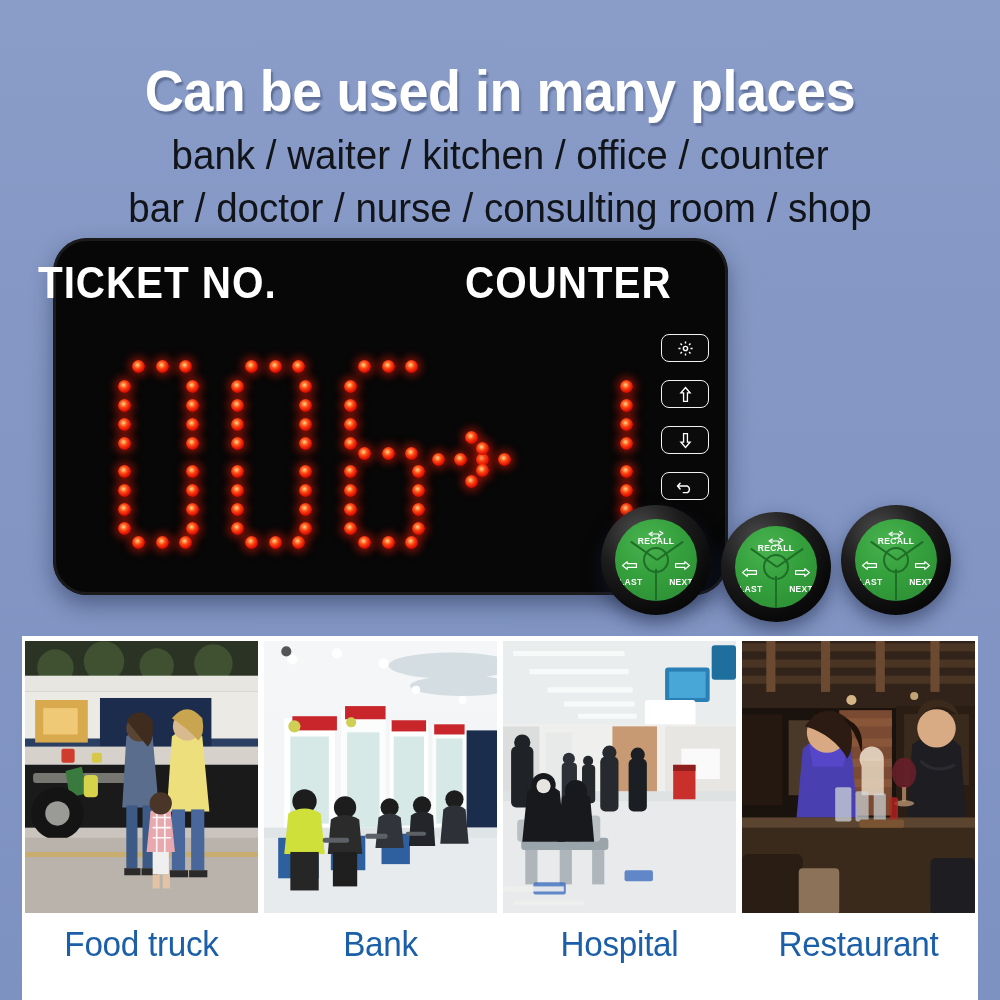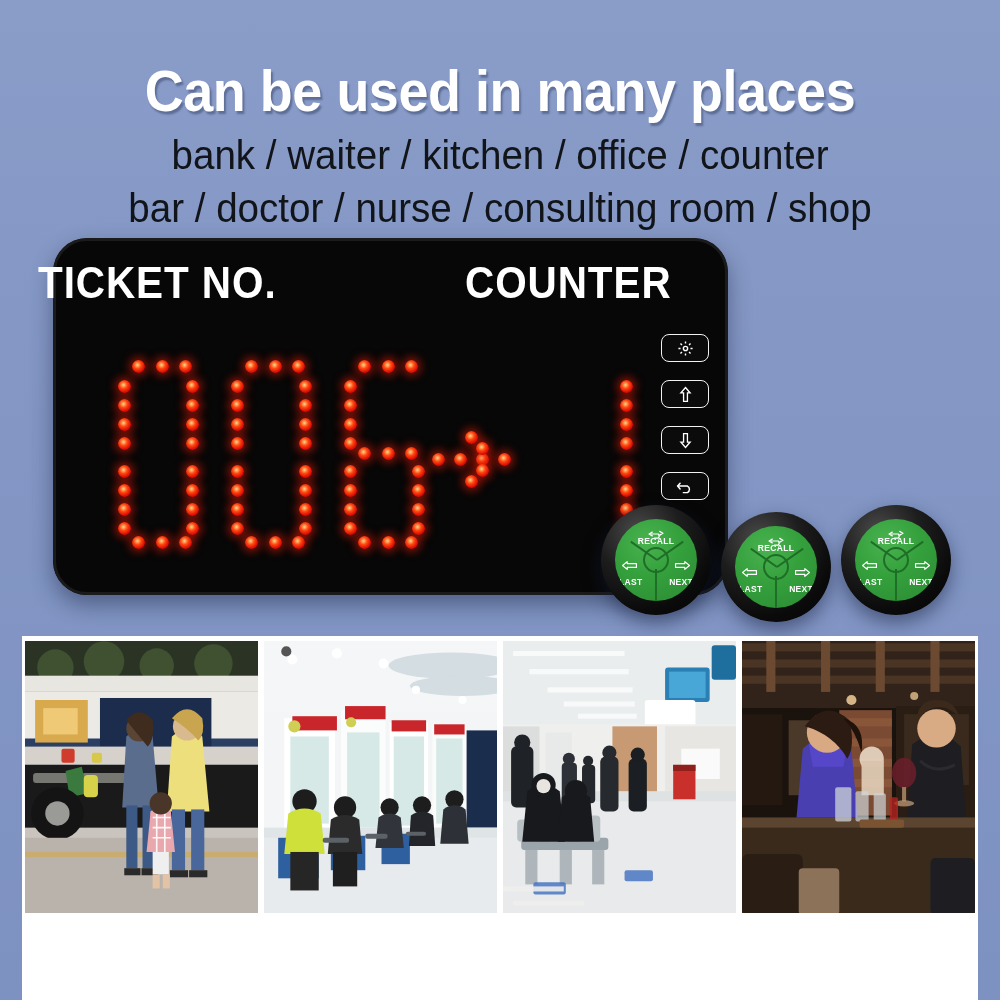--- a/index.html
+++ b/index.html
@@ -755,15 +755,21 @@
             <rect x="56" y="226" width="40" height="46" rx="4" fill="#8c7258"></rect>
           </g>
           <g fill="#1e1e22">
             <rect x="186" y="216" width="44" height="56" rx="5"></rect>
           </g>
         </svg>
       </div>
 
     </div>
 
+    <div class="captions">
+      <div class="caption">Food truck</div>
+      <div class="caption">Bank</div>
+      <div class="caption">Hospital</div>
+      <div class="caption">Restaurant</div>
+    </div>
   </div>
 
 </div>
 
 </body></html>

